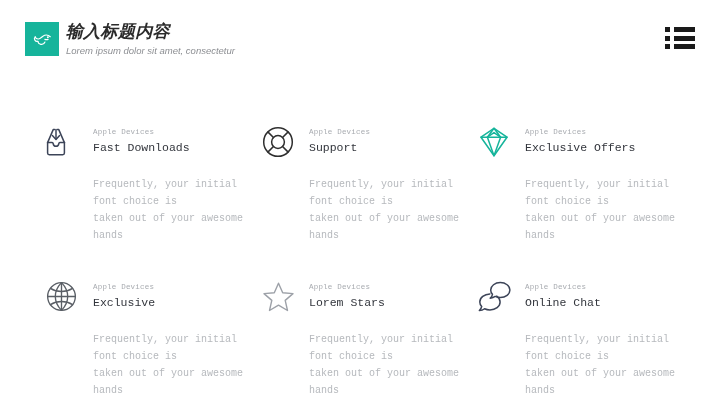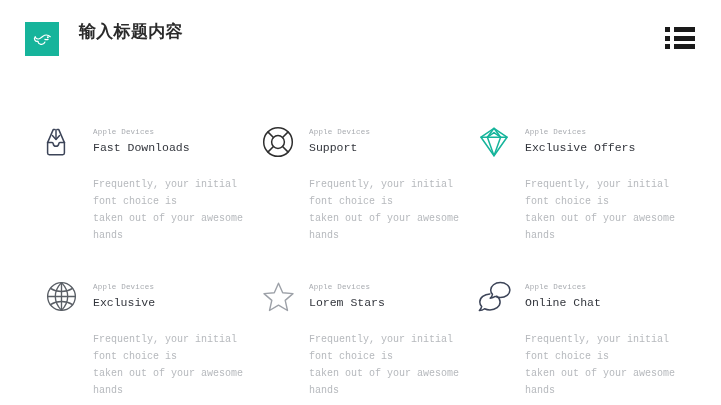--- a/index.html
+++ b/index.html
@@ -32,22 +32,23 @@
     width: 34px;
     height: 34px;
     background: #16b49b;
     display: flex;
     align-items: center;
     justify-content: center;
     flex: 0 0 auto;
   }
   .logo-badge svg { display: block; }
   .header-text {
-    margin-left: 20px;
+    margin-left: 7px;
     padding-top: 0px;
+    font-style: italic;
   }
   .header-title {
     font-size: 17px;
     font-weight: bold;
     color: #2b2b2b;
     line-height: 20px;
     letter-spacing: 0.3px;
     white-space: nowrap;
   }
   .header-sub {
@@ -157,20 +158,21 @@
           <path d="M21 9.5c-1.6-1.6-4-2.2-6.1-1.6-1.3.4-2.3 1.3-3.3 2.2-1 .9-2.1 1.8-3.5 1.9-1.5.1-3-.8-3.5-2.2"></path>
           <path d="M4.6 9.8c-.9.9-1.1 2.4-.4 3.5.7 1.1 2.1 1.6 3.3 1.2"></path>
           <path d="M7.5 14.5c.2 1.6 1.5 3 3.1 3.3 1.9.4 3.9-.7 4.6-2.5"></path>
           <circle cx="18.4" cy="10.1" r="1.05" fill="#ffffff" stroke="none"></circle>
           <path d="M15.2 12.4c1.1.5 2.3.5 3.4 0"></path>
         </svg>
       </span>
     </div>
     <div class="header-text">
       <div class="header-title">输入标题内容</div>
+      <div class="header-sub">Lorem ipsum dolor sit amet, consectetur</div>
     </div>
   </div>
 
   <div class="menu-icon">
     <div class="menu-row">
       <span class="menu-dot"></span>
       <span class="menu-bar"></span>
     </div>
     <div class="menu-row">
       <span class="menu-dot"></span>

